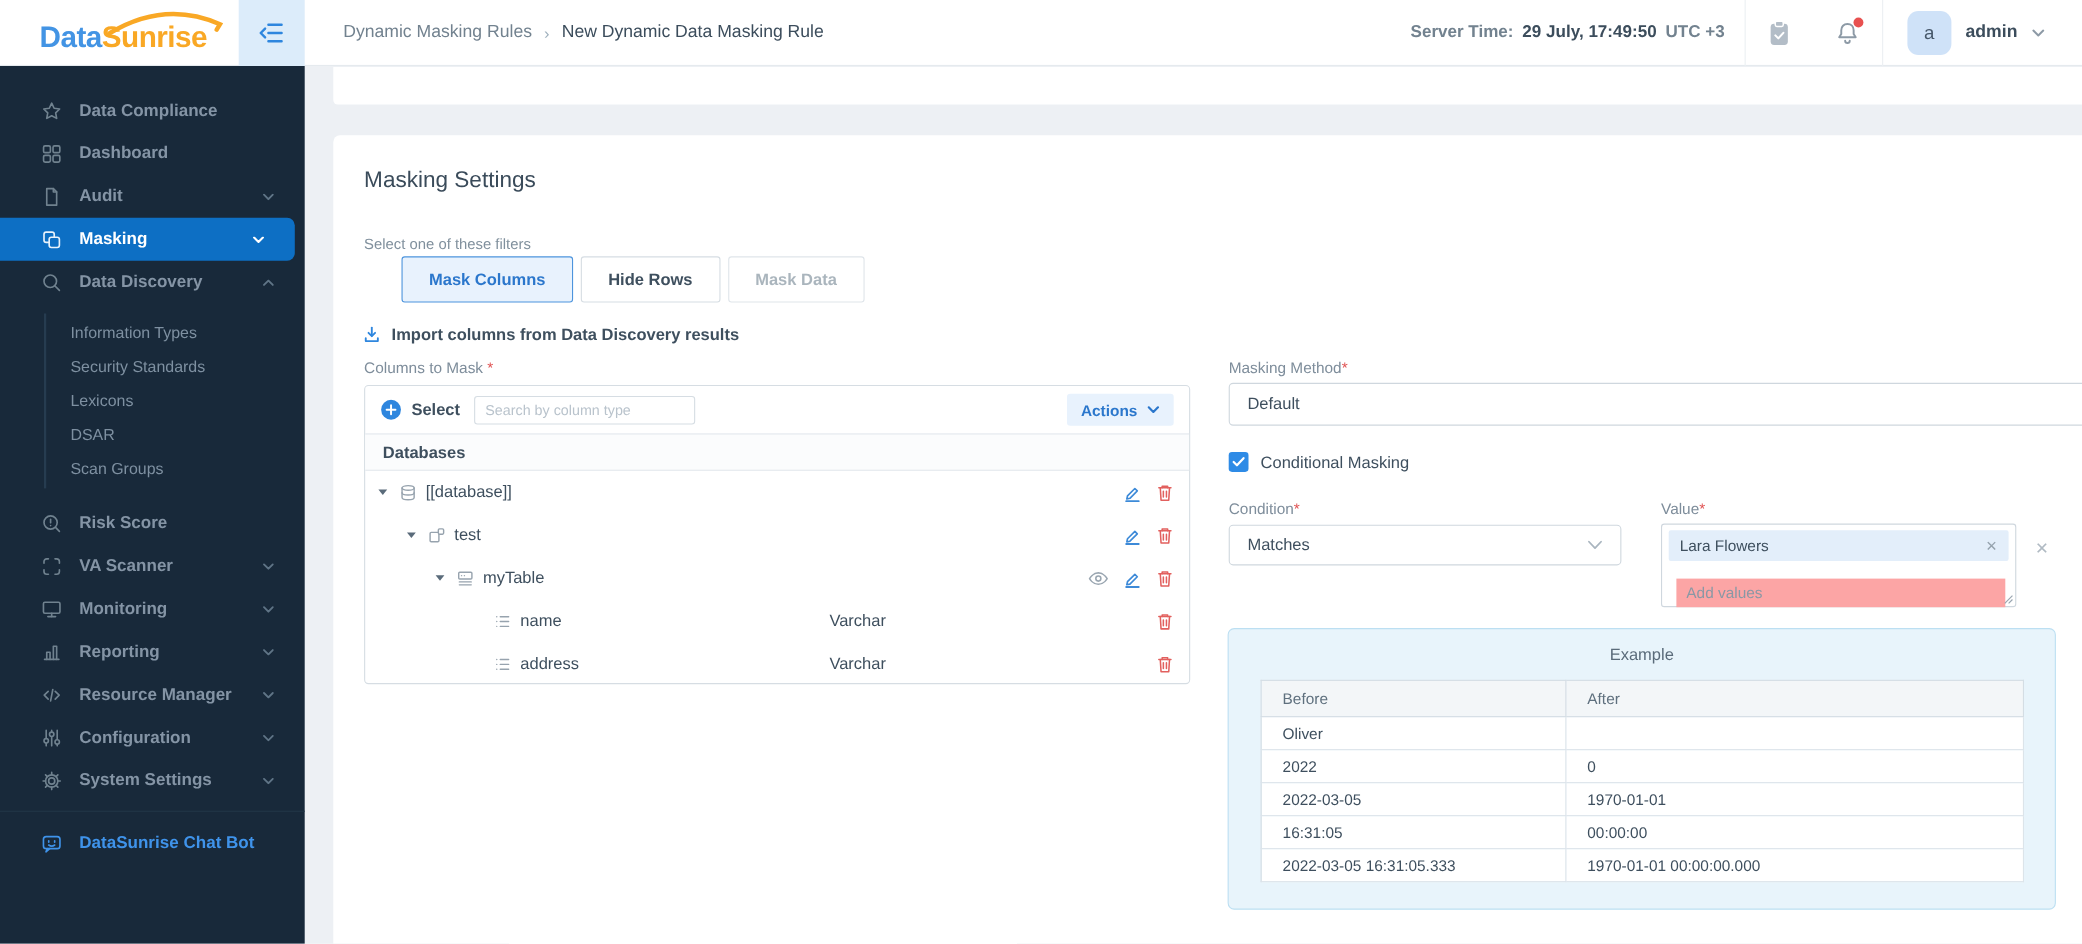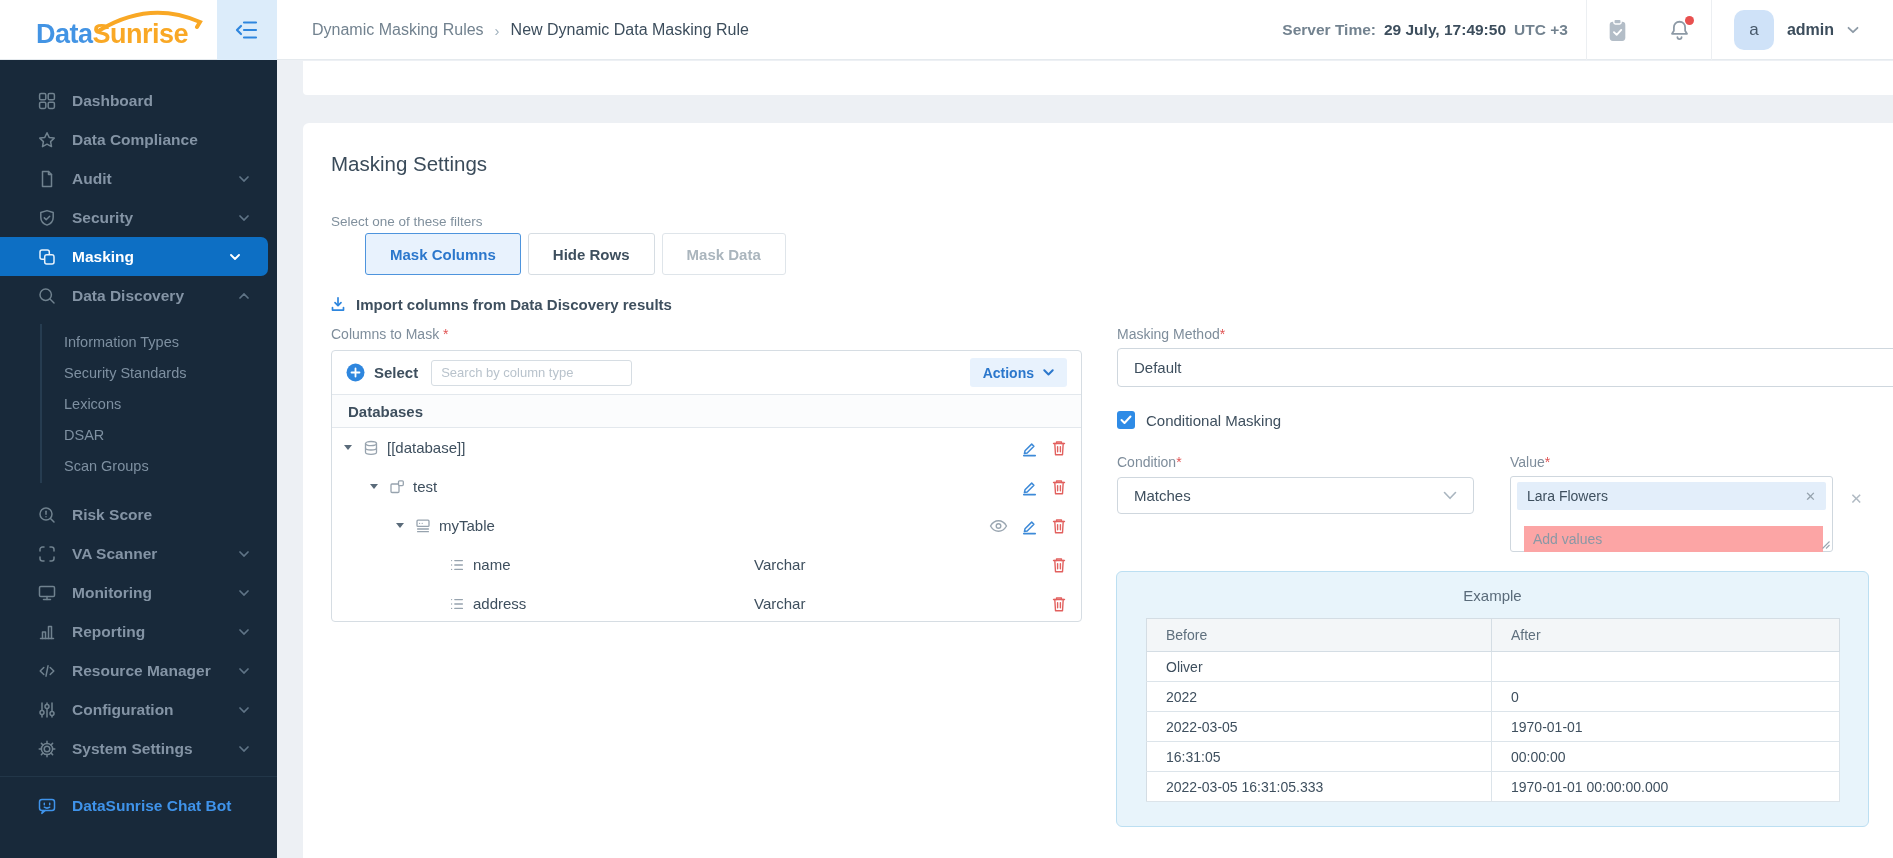--- a/index.html
+++ b/index.html
@@ -99,21 +99,21 @@
   .addvals::placeholder { color:#8a98a5; }
   .resize-h { position:absolute; right:2px; bottom:2px; cursor:nwse-resize; }
   .clear-x { position:absolute; left:733px; top:166px; color:#b0bac3; font-size:15px; cursor:pointer; }
 
   
   .example { position:absolute; left:-1px; top:247px; width:753px; height:256px; background:#e8f4fb; border:1px solid #bcdff2; border-radius:6px; }
   .ex-title { text-align:center; margin-top:15px; font-size:15px; color:#5a6b7a; }
   .ex-table { position:absolute; left:29px; top:46px; width:694px; border-collapse:collapse; font-size:14px; }
   .ex-table th { background:#f3f6f8; color:#5f707e; font-weight:400; text-align:left; height:33px; padding:0 19px; border:1px solid #d4dde4; }
   .ex-table td { background:#fff; color:#3e4f5e; height:30px; padding:0 19px; border:1px solid #dce4ea; border-left:1px solid #d4dde4; }
-  .ex-table .c1 { width:345px;margin-top:24px; }
+  .ex-table .c1 { width:277px;margin-top:24px; }
 </style>
 </head>
 <body>
 
 <header class="topbar">
   <div class="logo">
     <svg class="logo-arc" width="112" height="30" viewBox="0 0 112 30">
       <path d="M4 24 Q54 -6 104 16 l-3 5" stroke="#f9a825" stroke-width="4" fill="none" stroke-linecap="round"></path>
     </svg>
     <span class="lg-d">Data</span><span class="lg-s">Sunrise</span>
@@ -167,67 +167,53 @@
       </span>
     </div>
   </div>
 </header>
 
 <aside class="sidebar">
 
   <div class="s-item">
     <span class="s-ic">
         <svg viewBox="0 0 20 20" width="20" height="20">
+          <path d="M10 2.8l2.2 4.6 5 .7-3.6 3.5.9 5-4.5-2.4-4.5 2.4.9-5L2.8 8.1l5-.7z"></path>
+        </svg>
+      </span>
+    <span class="s-lb">Data Compliance</span>
+  </div>
+
+  <div class="s-item">
+    <span class="s-ic">
+        <svg viewBox="0 0 20 20" width="20" height="20">
           <rect x="2.6" y="2.6" width="6.2" height="6.2" rx="1.4"></rect>
           <rect x="11.2" y="2.6" width="6.2" height="6.2" rx="1.4"></rect>
           <rect x="2.6" y="11.2" width="6.2" height="6.2" rx="1.4"></rect>
           <rect x="11.2" y="11.2" width="6.2" height="6.2" rx="1.4"></rect>
         </svg>
       </span>
     <span class="s-lb">Dashboard</span>
   </div>
 
   <div class="s-item">
     <span class="s-ic">
         <svg viewBox="0 0 20 20" width="20" height="20">
-          <path d="M10 2.8l2.2 4.6 5 .7-3.6 3.5.9 5-4.5-2.4-4.5 2.4.9-5L2.8 8.1l5-.7z"></path>
-        </svg>
-      </span>
-    <span class="s-lb">Data Compliance</span>
-  </div>
-
-  <div class="s-item">
-    <span class="s-ic">
-        <svg viewBox="0 0 20 20" width="20" height="20">
           <path d="M5.5 2.5h6l3 3v12h-9z"></path>
           <path d="M11.5 2.5v3h3"></path>
         </svg>
       </span>
     <span class="s-lb">Audit</span>
     <span class="s-ch">
         <svg width="10" height="6" viewBox="0 0 10 6" fill="none" stroke="currentColor" stroke-width="1.7" stroke-linecap="round">
           <path d="M1 1l4 4 4-4"></path>
         </svg>
       </span>
   </div>
 
-  <div class="s-item">
-    <span class="s-ic">
-        <svg viewBox="0 0 20 20" width="20" height="20">
-          <path d="M10 2.6l6.2 1.9v4.8c0 3.9-2.6 6.6-6.2 7.8-3.6-1.2-6.2-3.9-6.2-7.8V4.5z"></path>
-          <path d="M7.3 9.9l1.9 1.9 3.5-3.5"></path>
-        </svg>
-      </span>
-    <span class="s-lb">Security</span>
-    <span class="s-ch">
-        <svg width="10" height="6" viewBox="0 0 10 6" fill="none" stroke="currentColor" stroke-width="1.7" stroke-linecap="round">
-          <path d="M1 1l4 4 4-4"></path>
-        </svg>
-      </span>
-  </div>
 
   <div class="s-item active">
     <span class="s-ic">
         <svg viewBox="0 0 20 20" width="20" height="20">
           <rect x="3" y="3" width="9.3" height="9.3" rx="2"></rect>
           <rect class="occ-bg" x="7.7" y="7.7" width="9.3" height="9.3" rx="2"></rect>
         </svg>
       </span>
     <span class="s-lb">Masking</span>
     <span class="s-ch">

